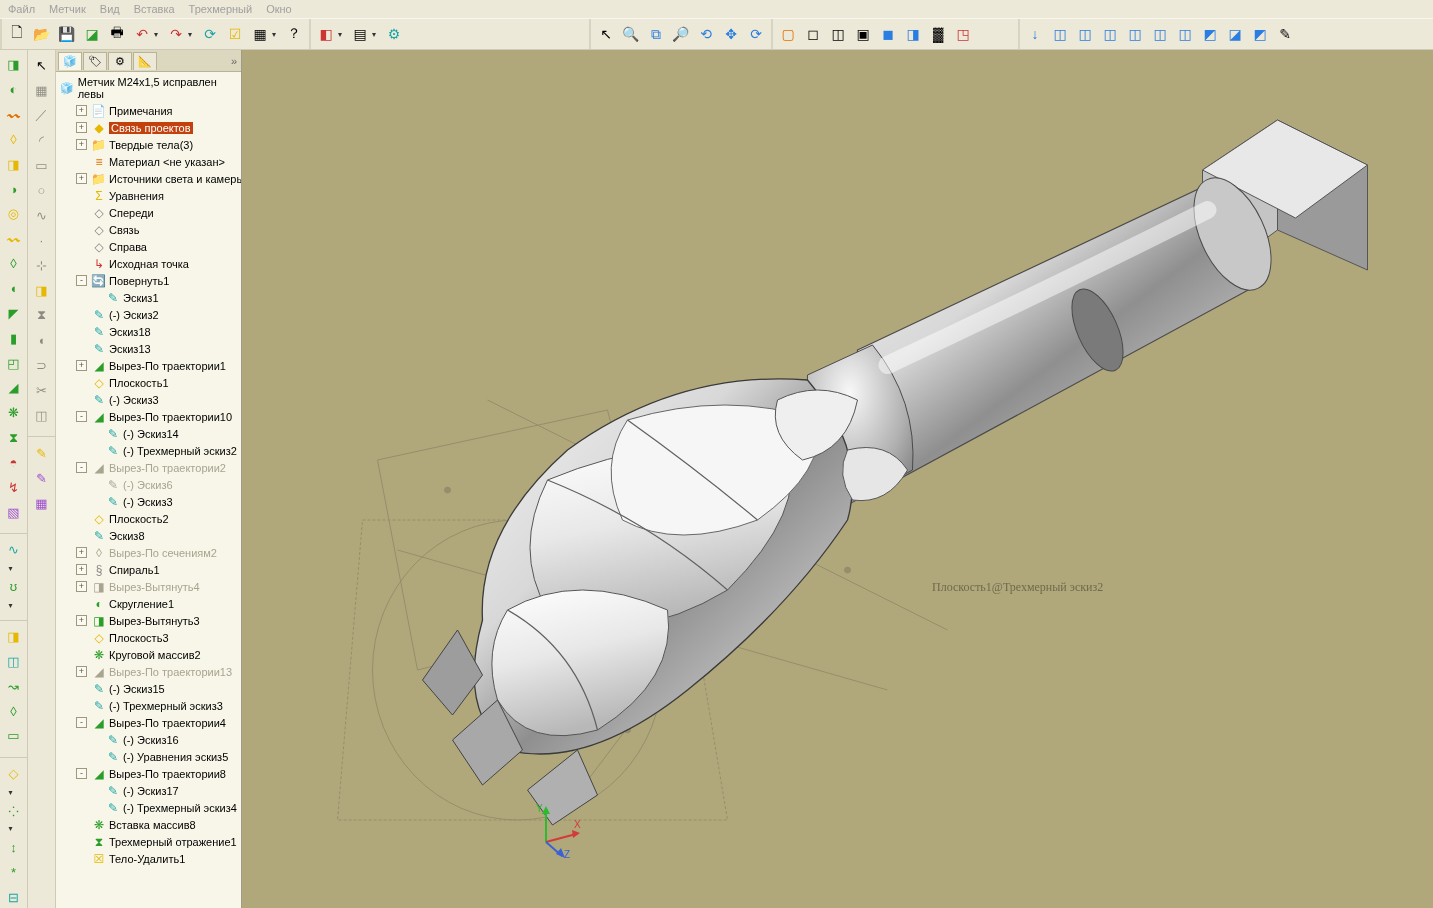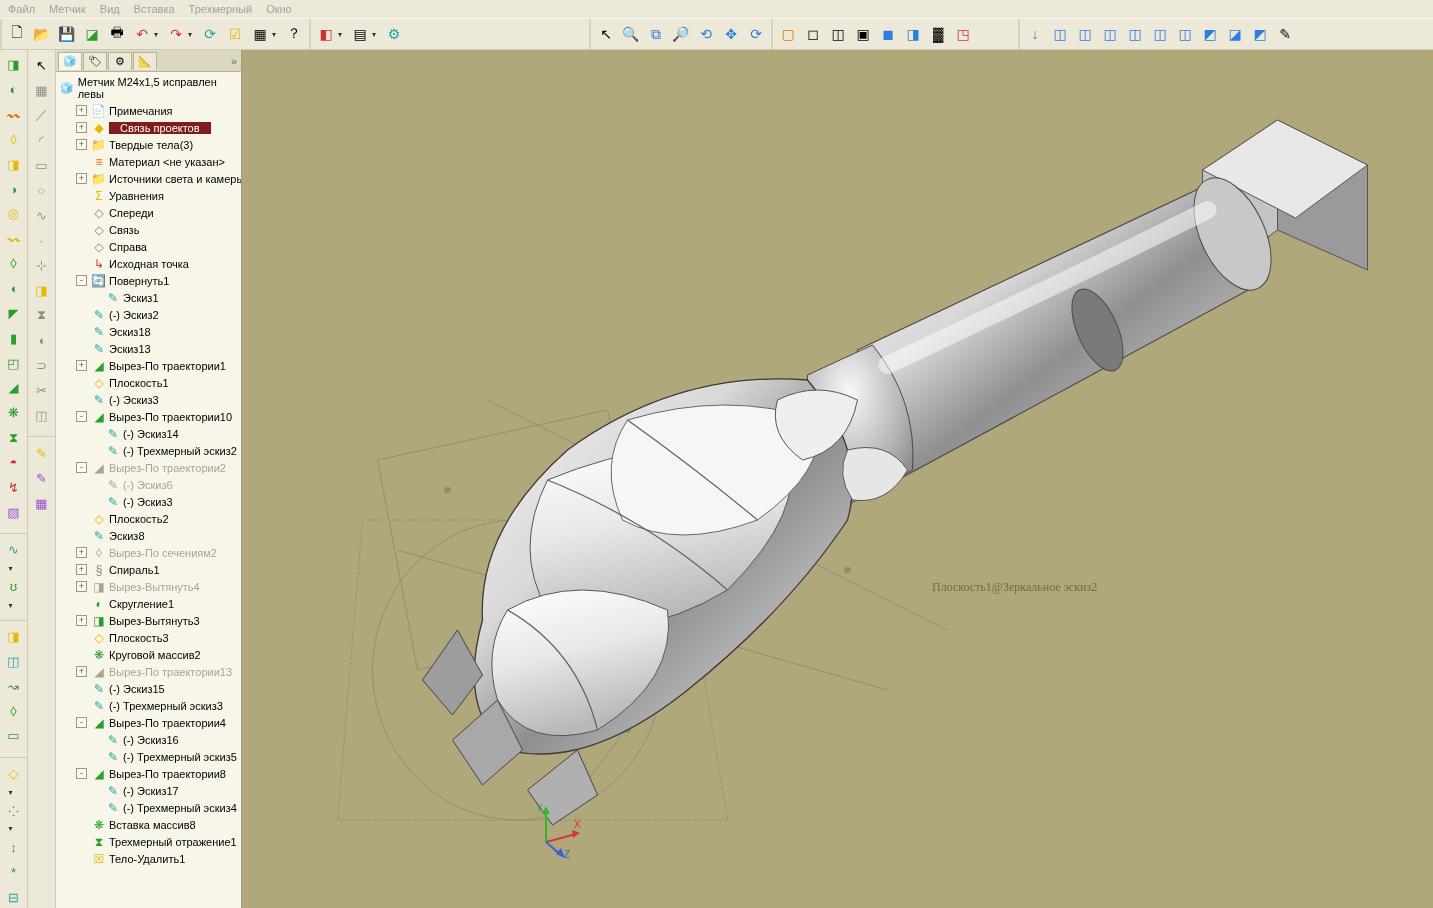--- a/index.html
+++ b/index.html
@@ -142,23 +142,23 @@
     font-size: 9px;
     line-height: 1;
     color: #5a573f;
     margin-right: 2px;
     flex-shrink: 0;
   }
   .tree-item .noexp { width: 11px; margin-right: 2px; flex-shrink: 0; }
   .tree-item .ticon { width: 16px; text-align: center; flex-shrink: 0; font-size: 12px; }
   .tree-item .tlabel { font-size: 11px; }
   .tree-item.selected .tlabel {
-    background: #7f1d1d;
+    background: #c2410c;
     color: white;
-    padding: 0 11px;
+    padding: 0 2px;
   }
   .tree-item.suppressed .tlabel,
   .tree-item.suppressed .ticon { color: #a8a490; }
   .viewport {
     flex: 1;
     background: #b0a77a;
     position: relative;
     overflow: hidden;
   }
   .splitter-handle {
@@ -532,21 +532,21 @@
             <span class="tlabel">Вырез-По траектории4</span>
           </div>
           <div class="tree-item" style="padding-left: 34px;">
             <span class="noexp"></span>
             <span class="ticon ic-teal">✎</span>
             <span class="tlabel">(-) Эскиз16</span>
           </div>
           <div class="tree-item" style="padding-left: 34px;">
             <span class="noexp"></span>
             <span class="ticon ic-teal">✎</span>
-            <span class="tlabel">(-) Трехмерный эскиз5</span>
+            <span class="tlabel">(-) Уравнения эскиз5</span>
           </div>
           <div class="tree-item" style="padding-left: 20px;">
             <span class="exp">-</span>
             <span class="ticon ic-green">◢</span>
             <span class="tlabel">Вырез-По траектории8</span>
           </div>
           <div class="tree-item" style="padding-left: 34px;">
             <span class="noexp"></span>
             <span class="ticon ic-teal">✎</span>
             <span class="tlabel">(-) Эскиз17</span>
@@ -660,21 +660,21 @@
 
       <path d="M 175 630 L 210 580 L 235 625 L 205 665 Z" fill="#9d9d9d" stroke="#444"></path>
       <path d="M 205 690 L 250 650 L 275 700 L 235 735 Z" fill="#a8a8a8" stroke="#444"></path>
       <path d="M 280 740 L 330 700 L 350 745 L 305 775 Z" fill="#b0b0b0" stroke="#444"></path>
 
       <path d="M 300 430 Q 400 470 480 540" stroke="#606060" fill="none" stroke-width="1.2"></path>
       <path d="M 380 370 Q 450 420 510 470" stroke="#606060" fill="none" stroke-width="1.2"></path>
       <path d="M 260 560 Q 330 600 350 680" stroke="#606060" fill="none" stroke-width="1.2"></path>
     </svg>
 
-    <div class="annot" style="left:690px; top:530px;">Плоскость1@Зеркальное эскиз2</div>
+    <div class="annot" style="left:690px; top:530px;">Плоскость1@Трехмерный эскиз2</div>
 
     <svg class="axis-triad" viewBox="0 0 60 60">
       <line x1="18" y1="42" x2="18" y2="10" stroke="#2dbb2d" stroke-width="2"></line>
       <polygon points="18,6 14,14 22,14" fill="#2dbb2d"></polygon>
       <text x="8" y="12" fill="#2dbb2d" font-size="10">Y</text>
       <line x1="18" y1="42" x2="48" y2="34" stroke="#d43a3a" stroke-width="2"></line>
       <polygon points="52,33 44,30 45,38" fill="#d43a3a"></polygon>
       <text x="46" y="28" fill="#d43a3a" font-size="10">X</text>
       <line x1="18" y1="42" x2="34" y2="56" stroke="#3a62d4" stroke-width="2"></line>
       <polygon points="37,58 28,54 33,48" fill="#3a62d4"></polygon>

